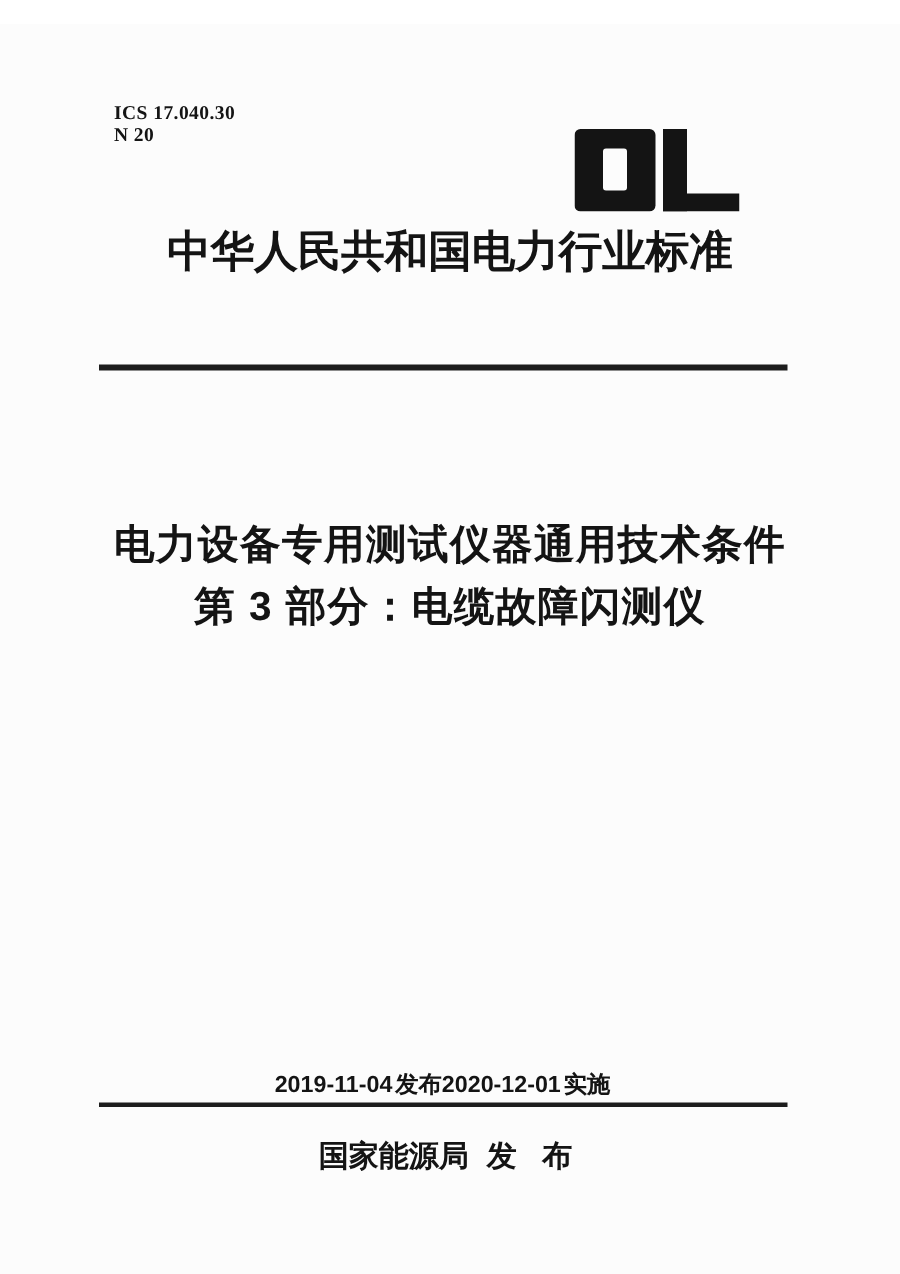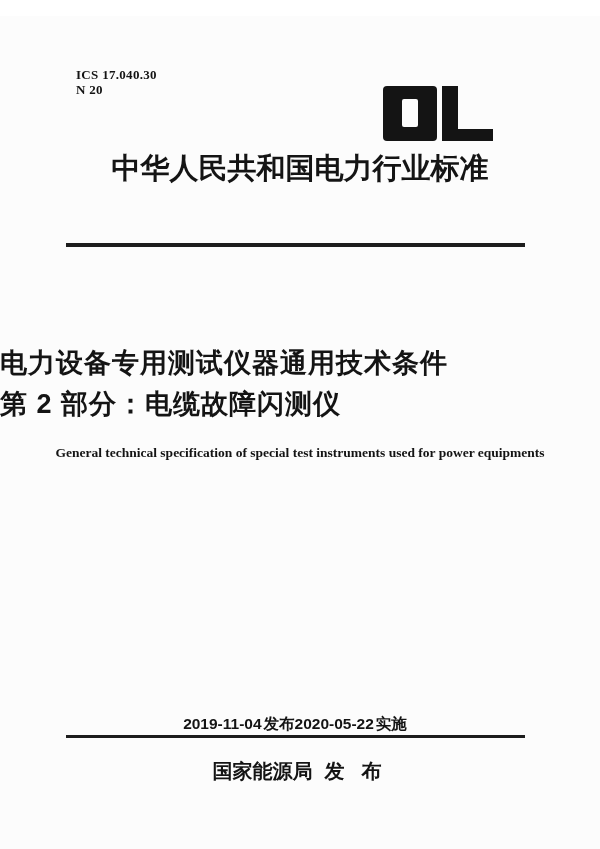--- a/index.html
+++ b/index.html
@@ -81,20 +81,21 @@
     top: 227px;
     width: 459px;
     height: 4px;
     background: #1d1d1d;
   }
   .main-title {
     position: absolute;
     left: 0;
     right: 0;
     top: 327px;
+    text-align: center;
     font-family: "Liberation Sans", sans-serif;
     font-weight: bold;
     font-size: 27px;
     line-height: 41px;
     letter-spacing: 1px;
     white-space: nowrap;
   }
   .subtitle-en {
     position: absolute;
     left: 0;
@@ -169,33 +170,32 @@
   </svg>
   <span class="sr-only">DL</span>
 
   <div class="header-title">中华人民共和国电力行业标准</div>
 
 
   <div class="rule-thick"></div>
 
   <div class="main-title">
     <div>电力设备专用测试仪器通用技术条件</div>
-    <div>第 2 部分：电缆故障闪测仪</div>
+    <div>第 3 部分：电缆故障闪测仪</div>
   </div>
 
   <div class="subtitle-en">
-    <div>General technical specification of special test instruments used for power equipments</div>
   </div>
 
   <div class="dates-row">
     <div>
       <span>2019-11-04</span><span class="date-label">发布</span>
     </div>
     <div>
-      <span>2020-05-22</span><span class="date-label">实施</span>
+      <span>2020-12-01</span><span class="date-label">实施</span>
     </div>
   </div>
 
   <div class="rule-thin"></div>
 
   <div class="publisher-row">
     <span>国家能源局</span>
     <span class="issue-label">发 布</span>
   </div>
 

